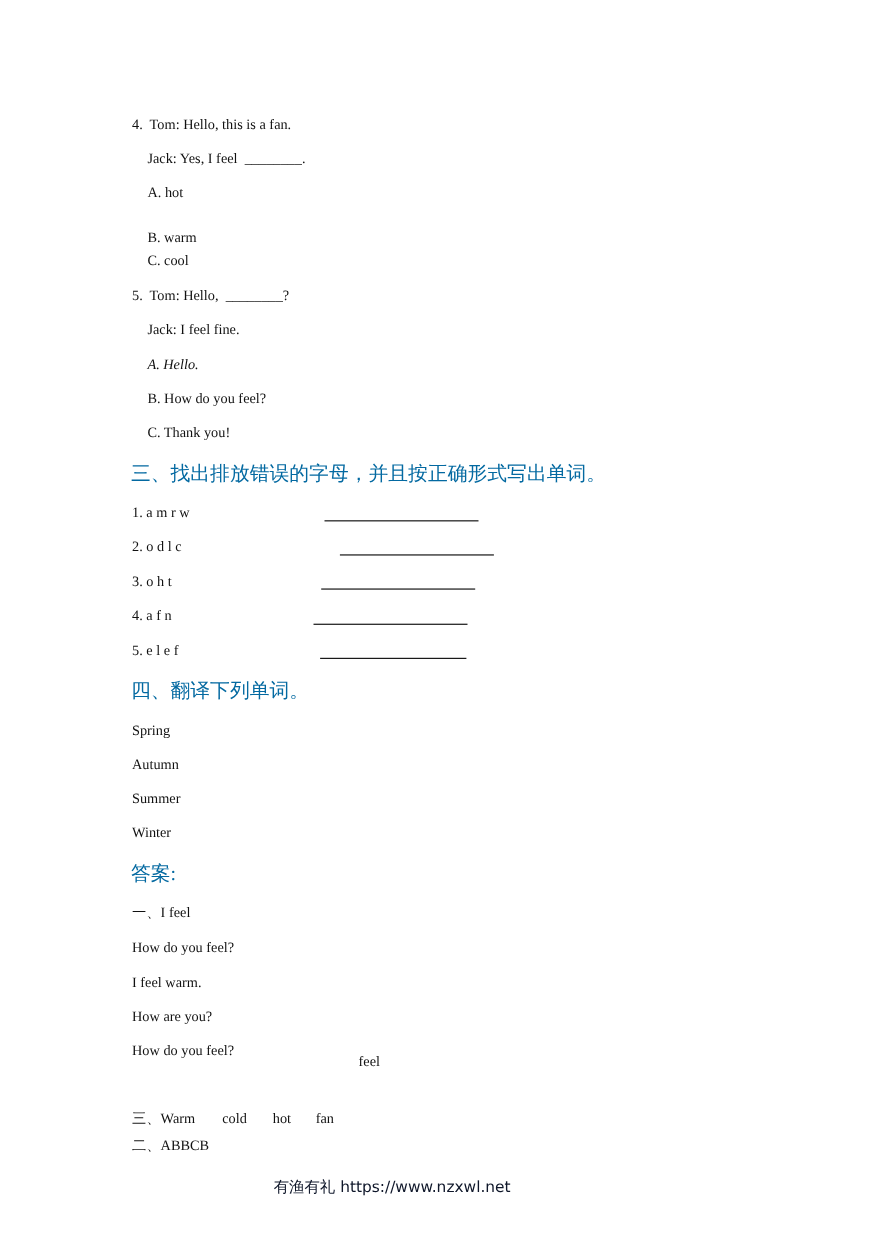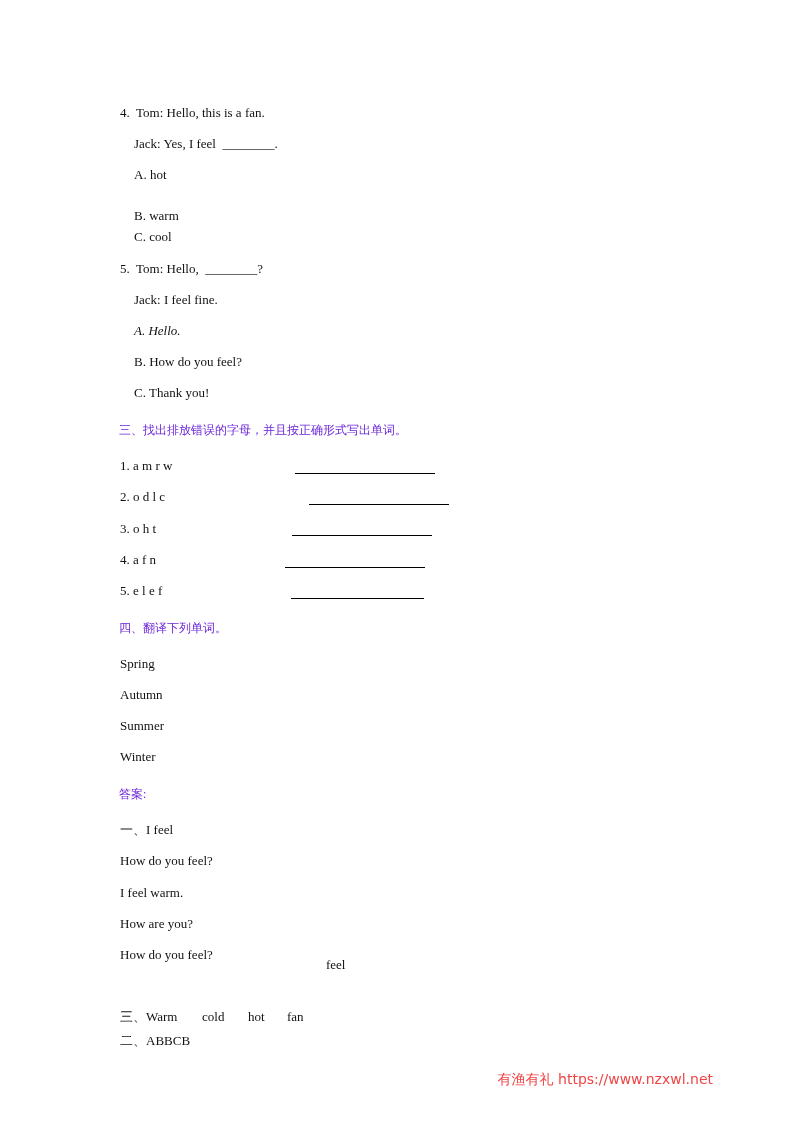--- a/index.html
+++ b/index.html
@@ -1,22 +1,22 @@
 <!DOCTYPE html>
 <html><head>
 <meta charset="utf-8">
 <style>
   html, body { margin: 0; padding: 0; background: #ffffff; }
   body { width: 793px; height: 1122px; position: relative; overflow: hidden;
          font-family: "Liberation Serif", "DejaVu Serif", serif; color: #111; }
   .t { position: absolute; font-size: 13px; white-space: pre; line-height: 16px; }
-  .h { position: absolute; font-size: 12px; font-family: Liberation Serif, serif; white-space: pre; line-height: 22px; color: #6d28d9; }
+  .h { position: absolute; font-size: 18px; font-family: Liberation Serif, serif; white-space: pre; line-height: 22px; color: #0369a1; }
   .line { position: absolute; height: 1px; background: #000; }
-  .footer { position: absolute; left: 0; width: 713px; top: 1071px; text-align: right;
-            font-family: "DejaVu Sans", sans-serif; font-size: 14px; color: #ef4444; }
+  .footer { position: absolute; left: 0; width: 713px; top: 1071px; text-align: center;
+            font-family: "DejaVu Sans", sans-serif; font-size: 14px; color: #0f172a; }
 </style>
 </head>
 <body>
 
 <div class="t" style="left:120px;top:105px;">4.  Tom: Hello, this is a fan.</div>
 <div class="t" style="left:134px;top:136px;">Jack: Yes, I feel  ________.</div>
 <div class="t" style="left:134px;top:167px;">A. hot</div>
 <div class="t" style="left:134px;top:198px;margin-top:10px;">B. warm</div>
 <div class="t" style="left:134px;top:229px;">C. cool</div>
 

